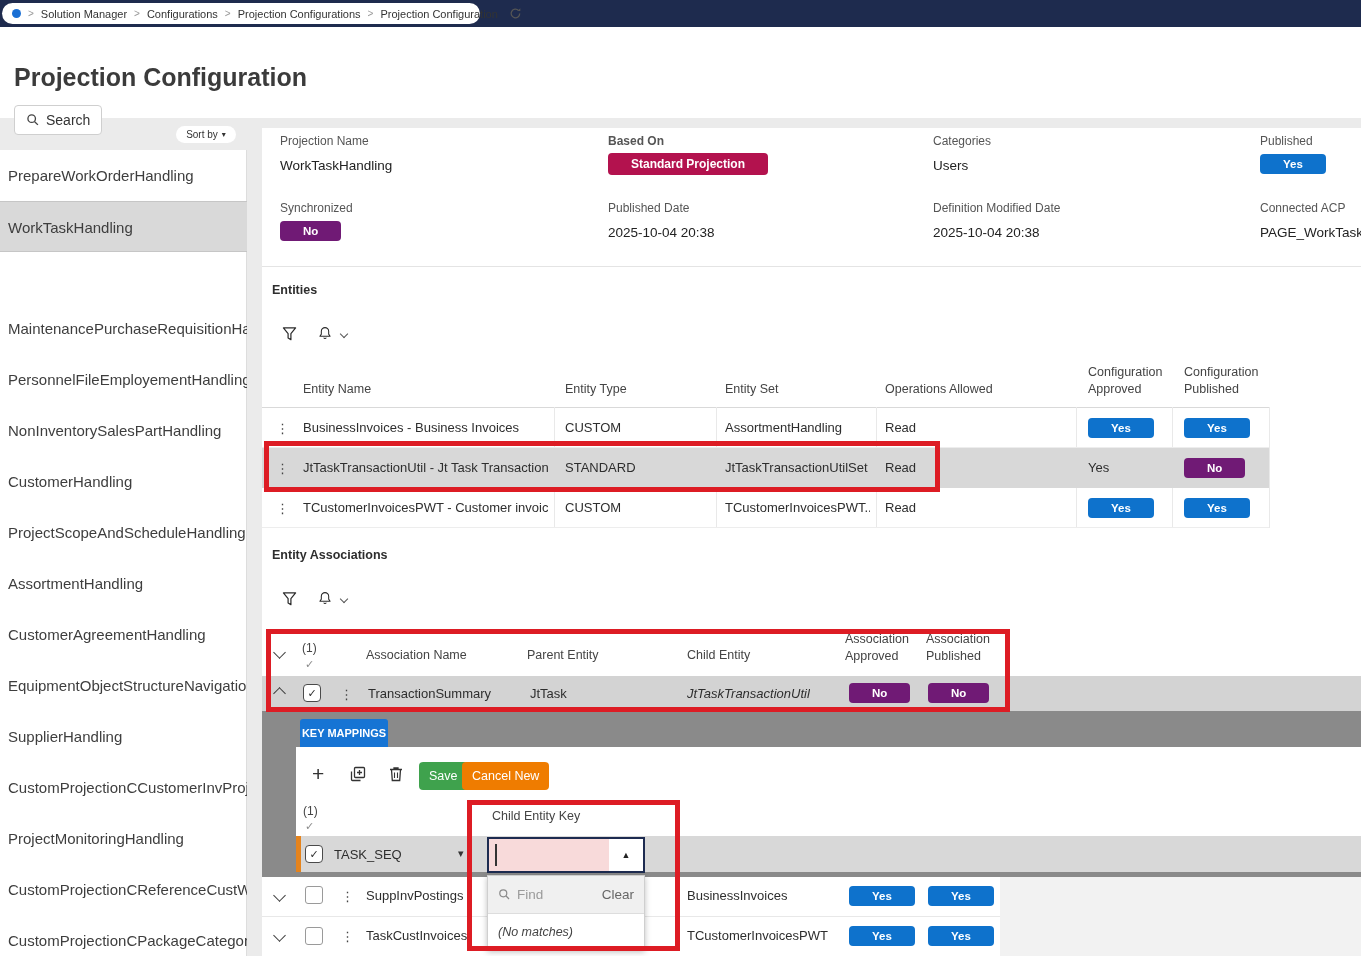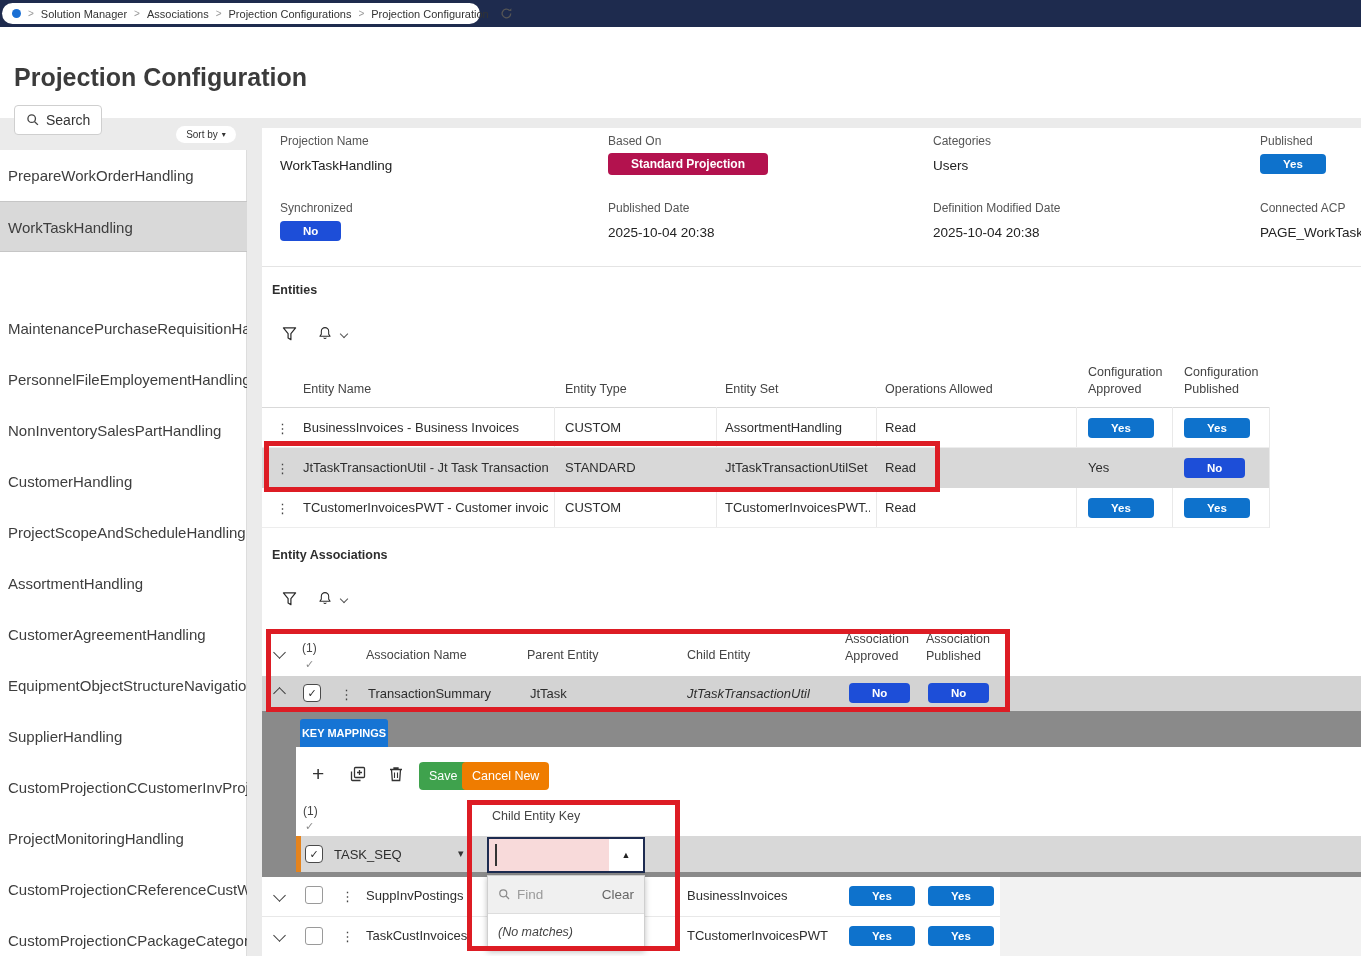--- a/index.html
+++ b/index.html
@@ -20,21 +20,21 @@
   .sortpill{position:absolute;left:176px;top:126px;width:60px;height:17px;background:#fff;border-radius:9px;font-size:10px;color:#333;display:flex;align-items:center;justify-content:center;gap:4px;}
   .sidebar{position:absolute;left:0;top:150px;width:247px;height:806px;background:#fff;border-right:1px solid #ddd;box-sizing:border-box;}
   .sbitem{position:absolute;left:0;width:247px;height:51px;line-height:51px;padding-left:8px;font-size:15px;color:#3e3e3e;white-space:nowrap;overflow:hidden;box-sizing:border-box;cursor:pointer;}
   .sbitem.sel{background:#d9d9d9;border-top:1px solid #c6c6c6;border-bottom:1px solid #c6c6c6;}
   
   .maincard{position:absolute;left:262px;top:128px;width:1099px;height:828px;background:#fff;}
   .flabel{position:absolute;font-size:12px;color:#555;}
   .fvalue{position:absolute;font-size:13.5px;color:#222;}
   .badge{position:absolute;height:20px;line-height:20px;padding:0 23px;border-radius:4px;color:#fff;font-size:11.5px;font-weight:bold;}
   .b-blue{background:#0e72cc;}
-  .b-gray{background:#1d4ed8;}
+  .b-gray{background:#701a75;}
   .b-crimson{background:#b3124e;height:22px;line-height:22px;font-size:12px;}
   .sectitle{position:absolute;font-size:12.5px;font-weight:600;color:#2e2e2e;}
   .thead{position:absolute;font-size:12.5px;color:#444;}
   .cell{position:absolute;font-size:13px;color:#2e2e2e;white-space:nowrap;overflow:hidden;}
   .kebab{position:absolute;font-size:13px;color:#444;}
   .vline{position:absolute;width:1px;background:#e9e9e9;}
   .hline{position:absolute;height:1px;background:#e4e4e4;}
   .chev{display:inline-block;width:8px;height:8px;border-left:1.8px solid #3b3b3b;border-bottom:1.8px solid #3b3b3b;}
   .chev.down{transform:rotate(-45deg);}
   .chev.up{transform:rotate(135deg);}
@@ -57,21 +57,21 @@
 <body>
 
 <div class="screen">
 
   <div class="crumbbar">
     <div class="crumbpill">
       <span class="crumbdot"></span>
       <span class="crumbsep">&gt;</span>
       <span class="crumbitem">Solution Manager</span>
       <span class="crumbsep">&gt;</span>
-      <span class="crumbitem">Associations</span>
+      <span class="crumbitem">Configurations</span>
       <span class="crumbsep">&gt;</span>
       <span class="crumbitem">Projection Configurations</span>
       <span class="crumbsep">&gt;</span>
       <span class="crumbitem">Projection Configuration</span>
       <span style="display:flex;margin-left:4px;">
         <svg width="13" height="13" viewBox="0 0 16 16">
             <path d="M13.2 8a5.3 5.3 0 1 1-1.5-3.7" fill="none" stroke="#555" stroke-width="1.6"></path>
             <path d="M13.9 1.6v3.4h-3.4z" fill="#555"></path>
           </svg>
       </span>
@@ -109,21 +109,21 @@
   <div class="sbitem" style="top:711px;"><span>SupplierHandling</span></div>
   <div class="sbitem" style="top:762px;"><span>CustomProjectionCCustomerInvProje</span></div>
   <div class="sbitem" style="top:813px;"><span>ProjectMonitoringHandling</span></div>
   <div class="sbitem" style="top:864px;"><span>CustomProjectionCReferenceCustWo</span></div>
   <div class="sbitem" style="top:915px;"><span>CustomProjectionCPackageCategory</span></div>
 
   <div class="maincard"></div>
 
   <div class="flabel" style="left:280px;top:134px;">Projection Name</div>
   <div class="fvalue" style="left:280px;top:158px;">WorkTaskHandling</div>
-  <div class="flabel" style="left:608px;top:134px;">Based On</div>
+  <div class="flabel" style="left:608px;top:134px;font-weight:bold;">Based On</div>
   <div class="badge b-crimson" style="left:608px;top:153px;">Standard Projection</div>
   <div class="flabel" style="left:933px;top:134px;">Categories</div>
   <div class="fvalue" style="left:933px;top:158px;">Users</div>
   <div class="flabel" style="left:1260px;top:134px;">Published</div>
   <div class="badge b-blue" style="left:1260px;top:154px;">Yes</div>
 
   <div class="flabel" style="left:280px;top:201px;">Synchronized</div>
   <div class="badge b-gray" style="left:280px;top:221px;">No</div>
   <div class="flabel" style="left:608px;top:201px;">Published Date</div>
   <div class="fvalue" style="left:608px;top:225px;">2025-10-04 20:38</div>

